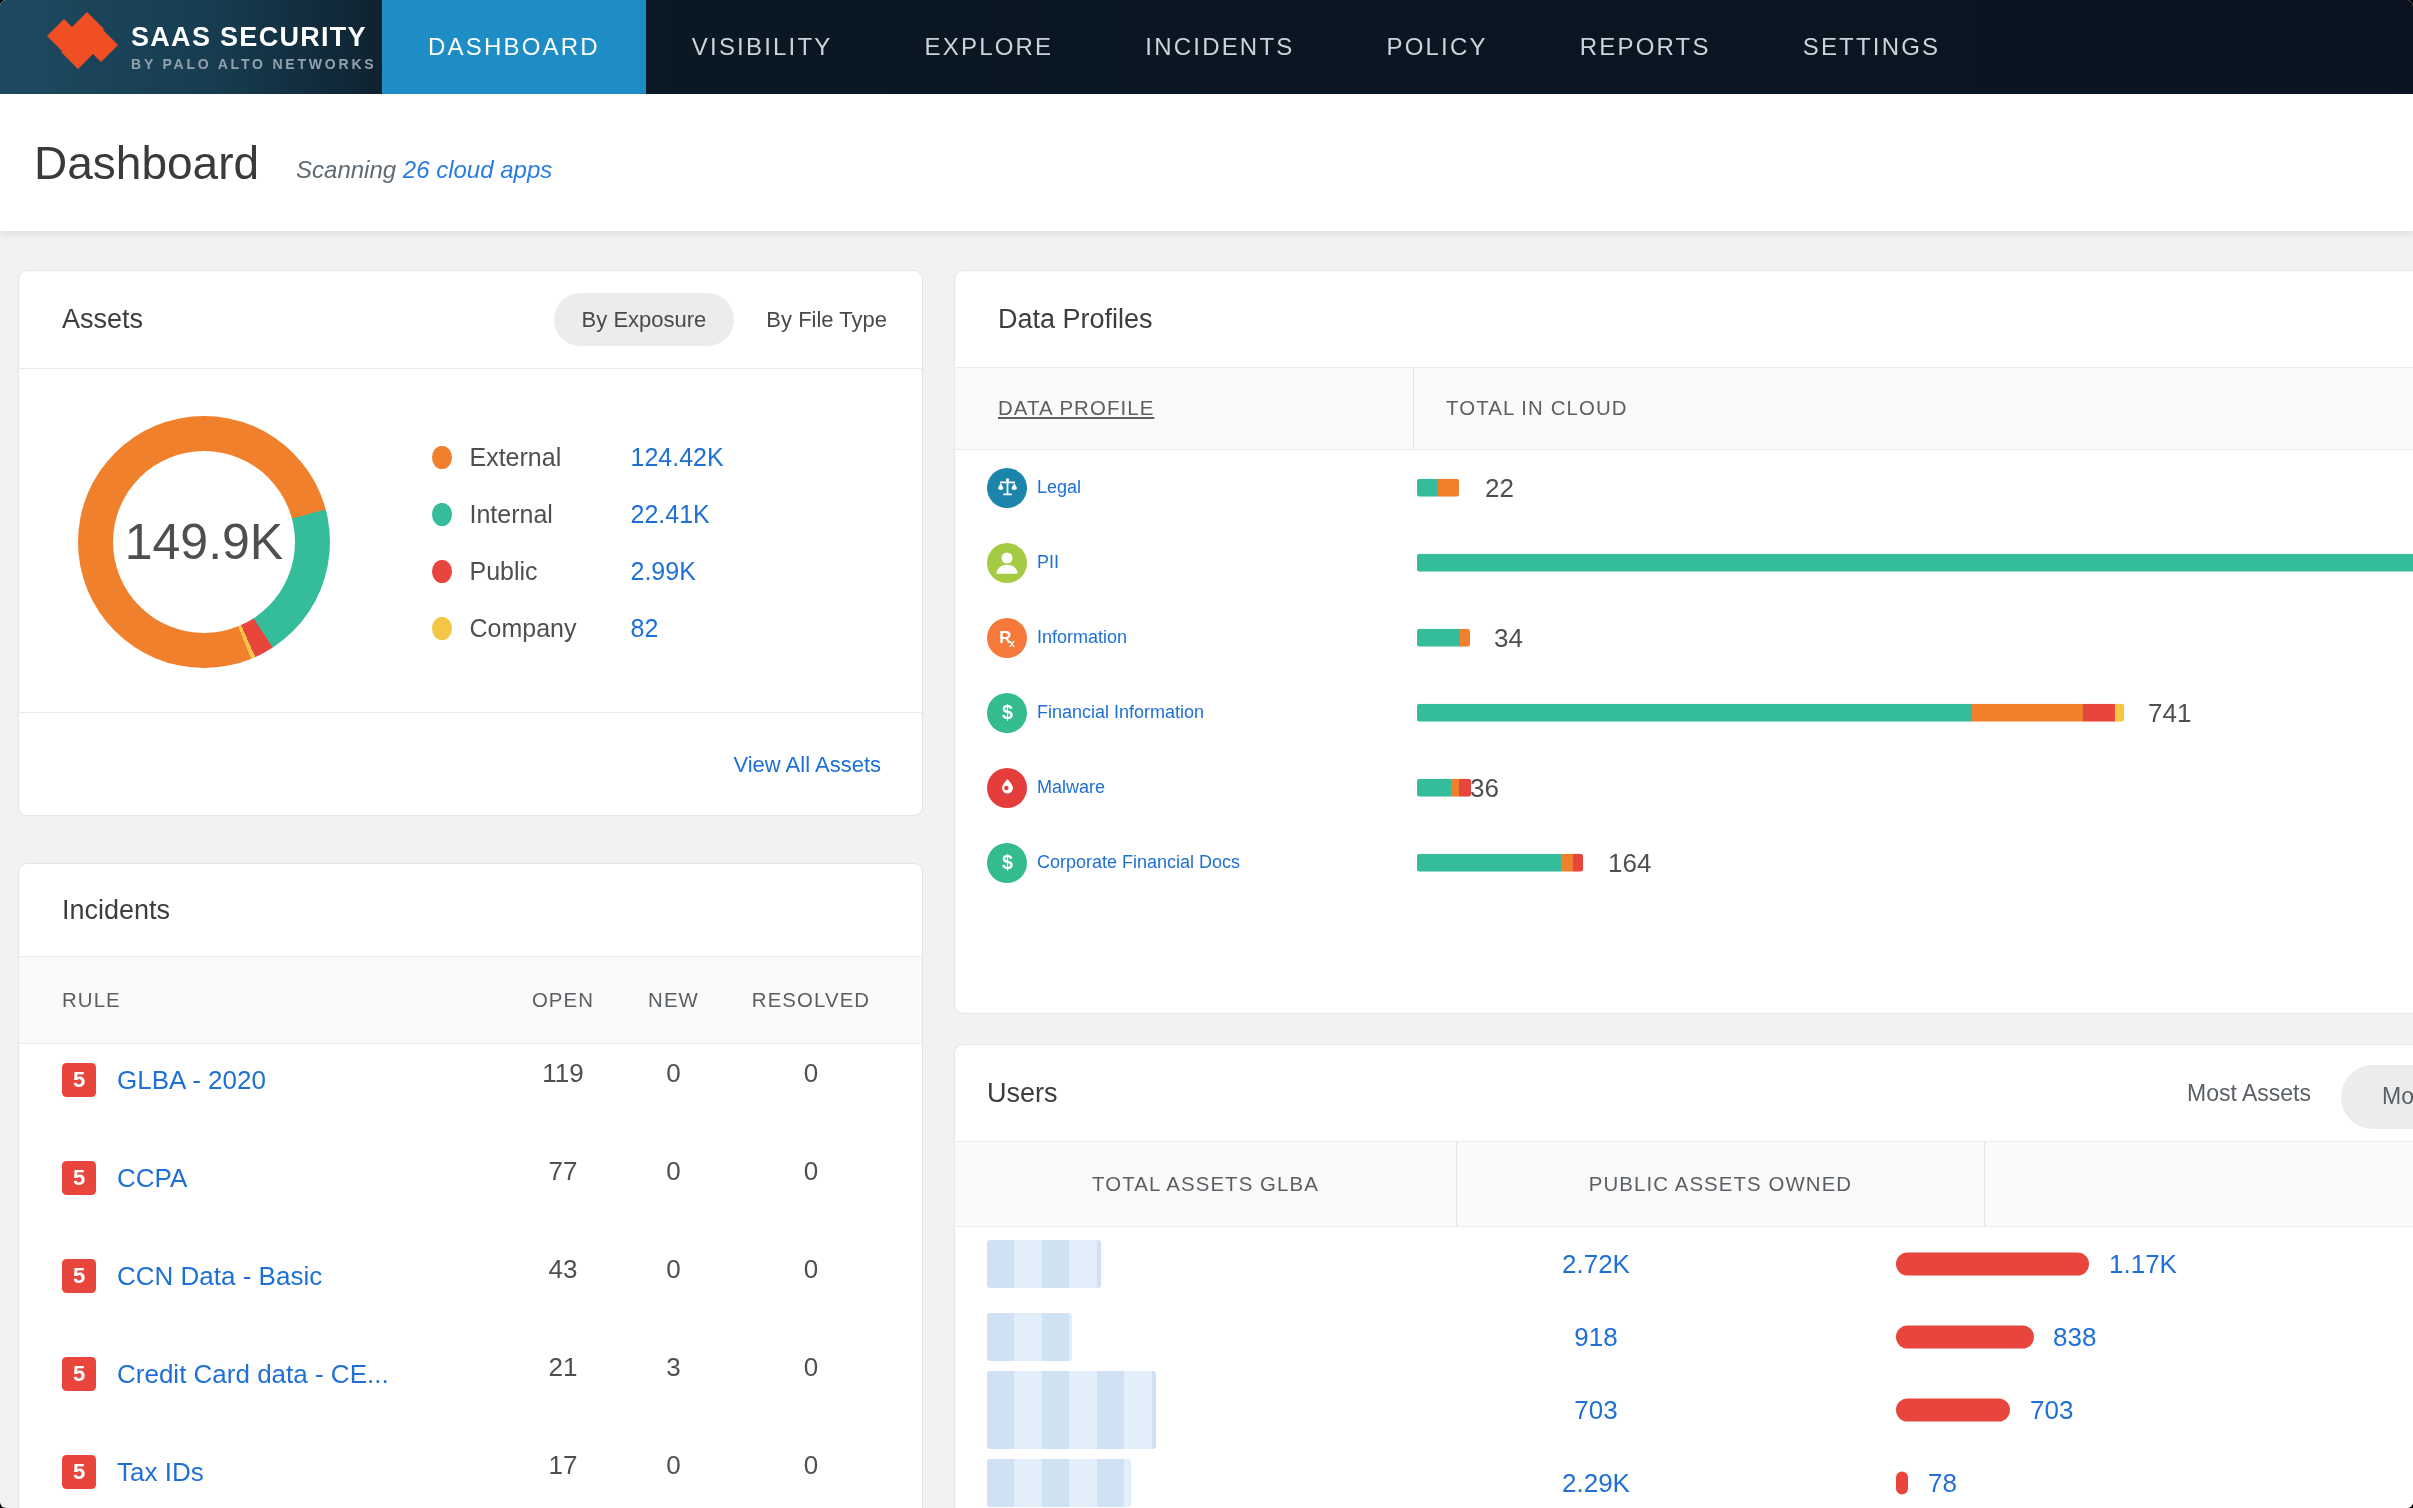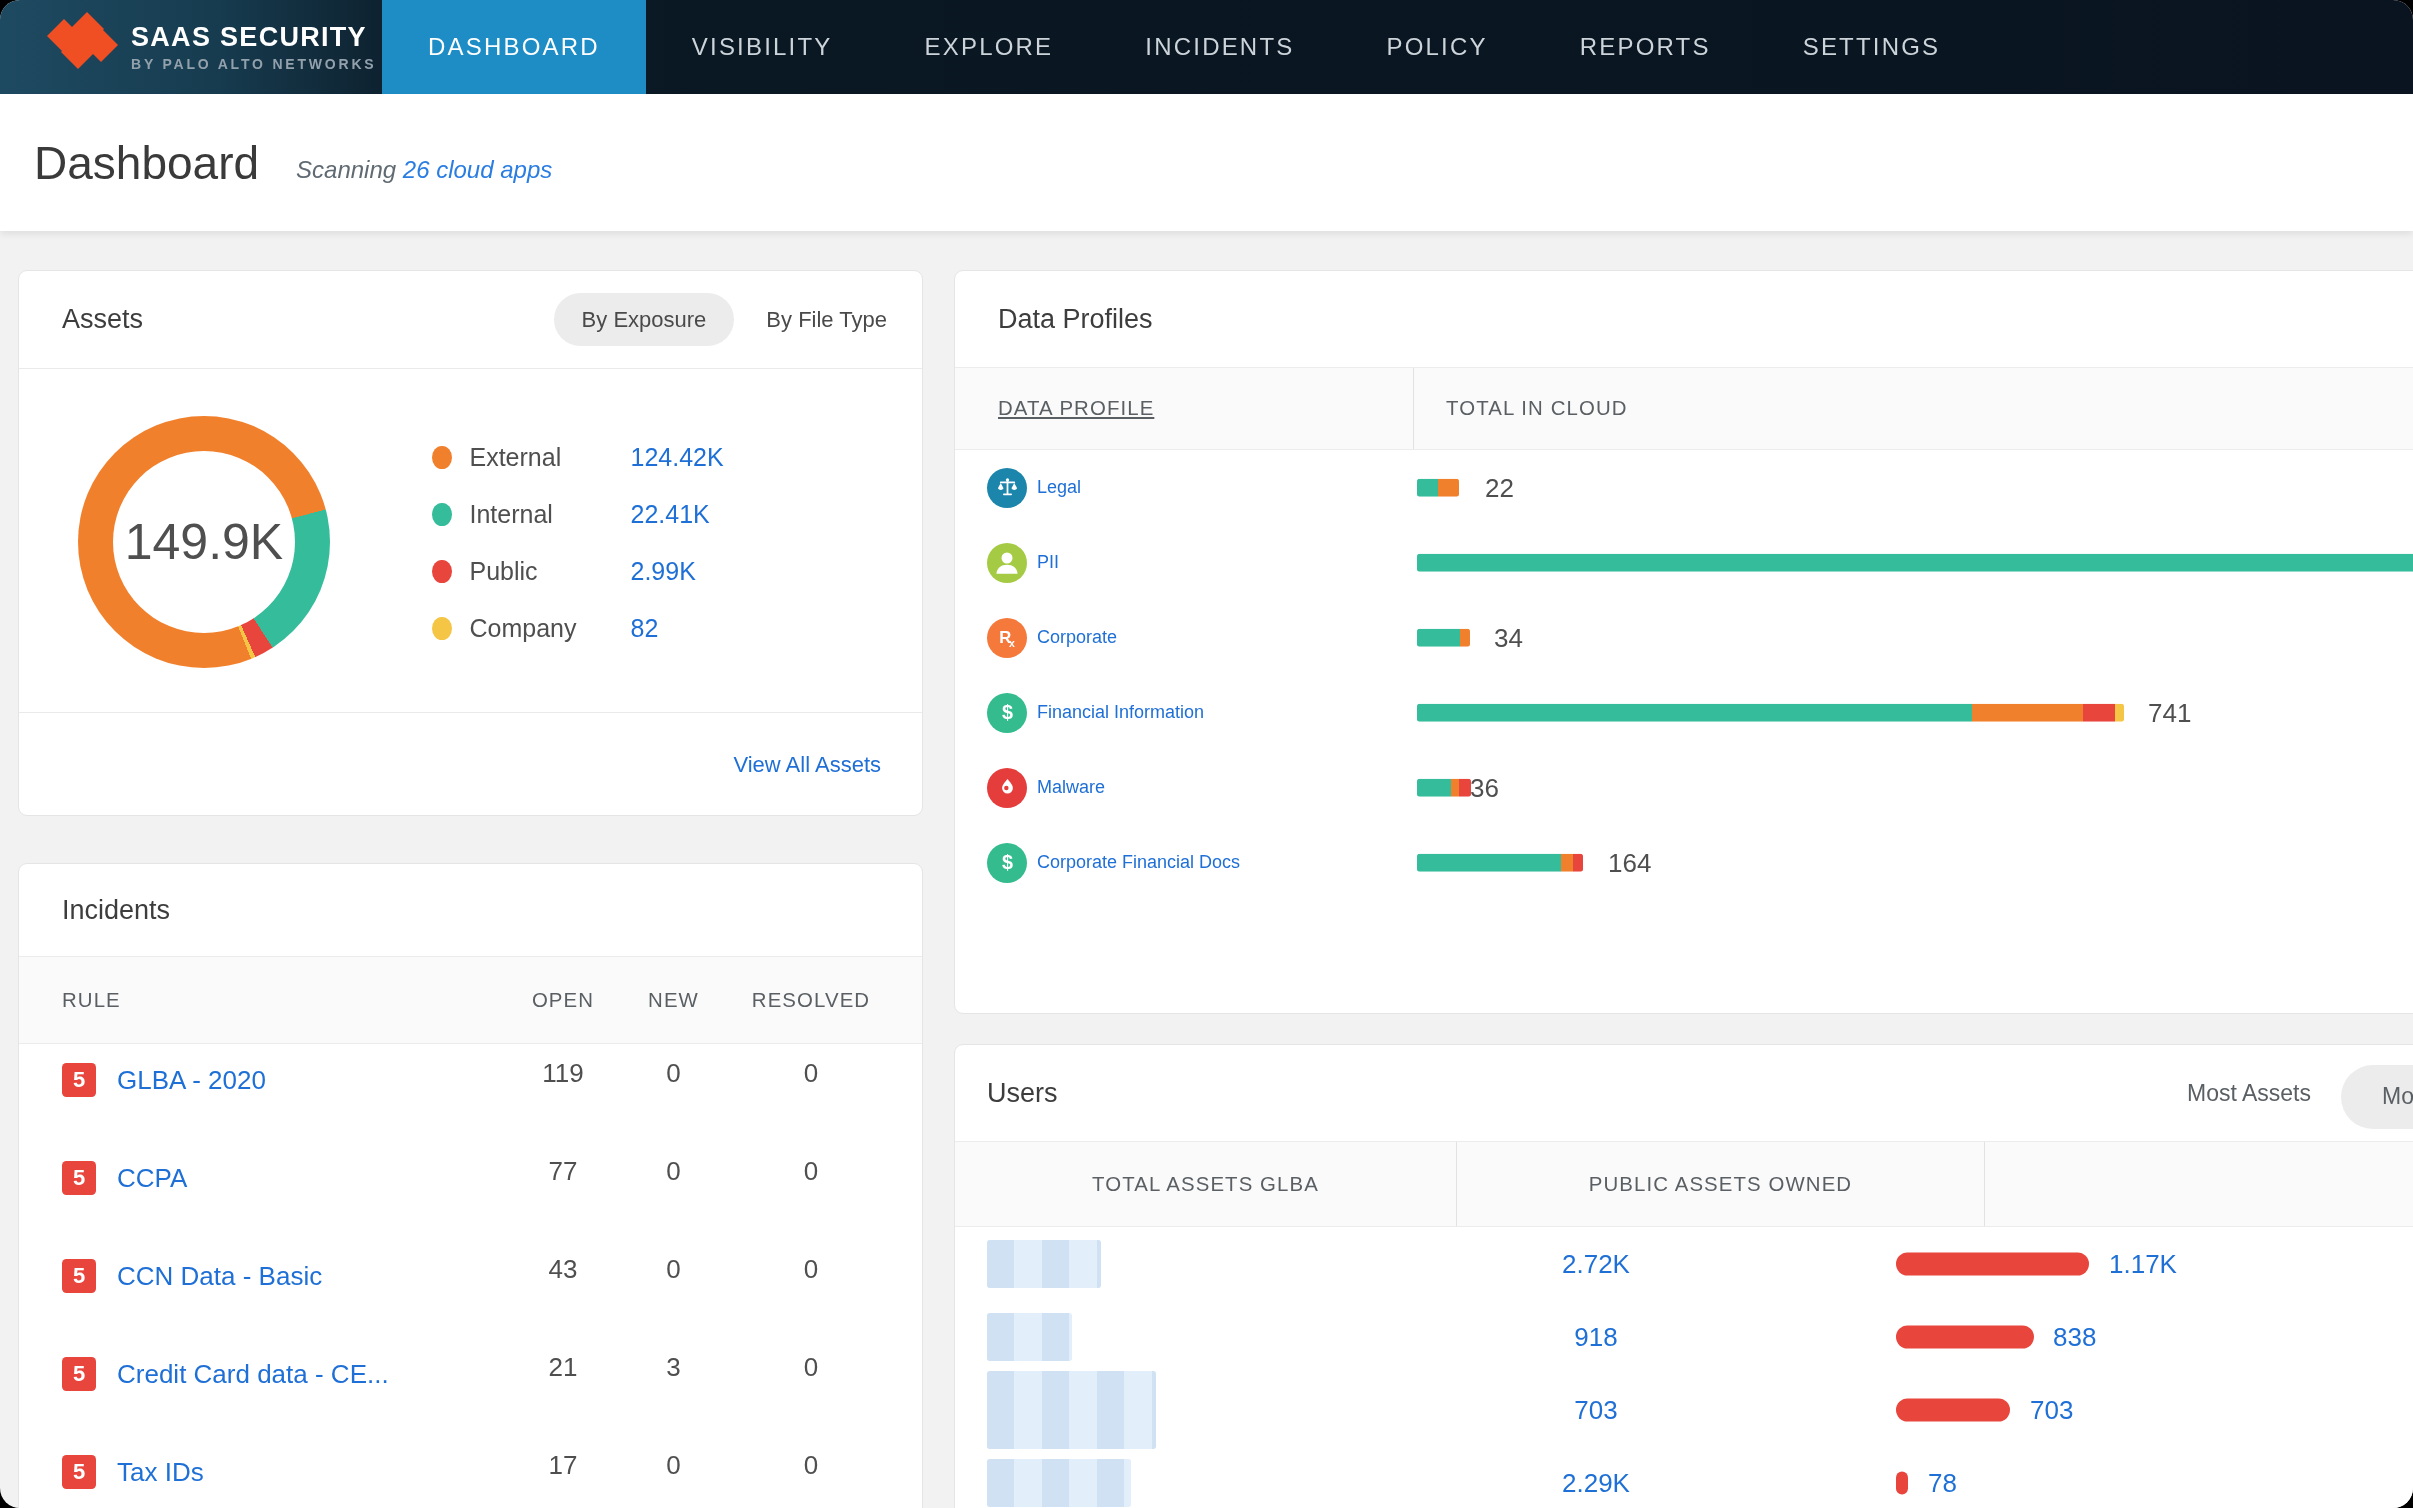--- a/index.html
+++ b/index.html
@@ -1,16 +1,16 @@
 <!DOCTYPE html>
 <html style="font-size:14px"><head>
 <meta charset="utf-8">
 <style>
   html,body{margin:0;padding:0;background:#000;}
-  .screen{position:relative;width:2413px;height:1508px;background:#f2f2f3;border-radius:20px;
+  .screen{position:relative;width:2413px;height:1508px;background:#f2f2f3;border-radius:6px;
     overflow:hidden;font-family:"Liberation Sans",sans-serif;-webkit-font-smoothing:antialiased;}
   
   .nav{position:absolute;left:0;top:0;right:0;height:94px;display:flex;
     background:linear-gradient(90deg,#1e4a61 0px,#173c50 213px,#0e2230 382px,#0a1824 674px,#091420 100%);}
   .brand{width:382px;display:flex;align-items:center;gap:21px;padding-left:50px;box-sizing:border-box;}
   .logo-mark{position:relative;width:60px;height:60px;flex:0 0 auto;}
   .logo-mark i{position:absolute;width:24px;height:24px;background:#f04f23;transform:rotate(45deg);}
   .logo-mark i:nth-child(1){left:1.8px;top:7px}
   .logo-mark i:nth-child(2){left:16px;top:23px}
   .logo-mark i:nth-child(3){left:25px;top:0px}
@@ -275,21 +275,21 @@
             <span style="width: 1295px; background: rgb(53, 188, 155);"></span>
           </div>
         </div>
         <div class="prof-row">
           <span class="p-icon" style="background: rgb(245, 121, 59);">
             <svg viewBox="0 0 24 24" width="25" height="25">
               <text x="4" y="17.5" font-size="16" font-weight="bold" font-family="Liberation Sans, sans-serif" fill="#fff">R</text>
               <text x="13.5" y="21" font-size="10" font-weight="bold" font-family="Liberation Sans, sans-serif" fill="#fff">x</text>
             </svg>
           </span>
-          <a class="p-name blue">Corporate</a>
+          <a class="p-name blue">Information</a>
           <div class="p-bar">
             <span style="width: 43px; background: rgb(53, 188, 155);"></span>
             <span style="width: 9.8px; background: rgb(241, 128, 45);"></span>
           </div>
           <span class="p-val" style="left: 539px;">34</span>
         </div>
         <div class="prof-row">
           <span class="p-icon" style="background: rgb(52, 188, 142);">
             <svg viewBox="0 0 24 24" width="25" height="25">
               <text x="12" y="18.5" text-anchor="middle" font-size="19" font-weight="bold" font-family="Liberation Sans, sans-serif" fill="#fff">$</text>

